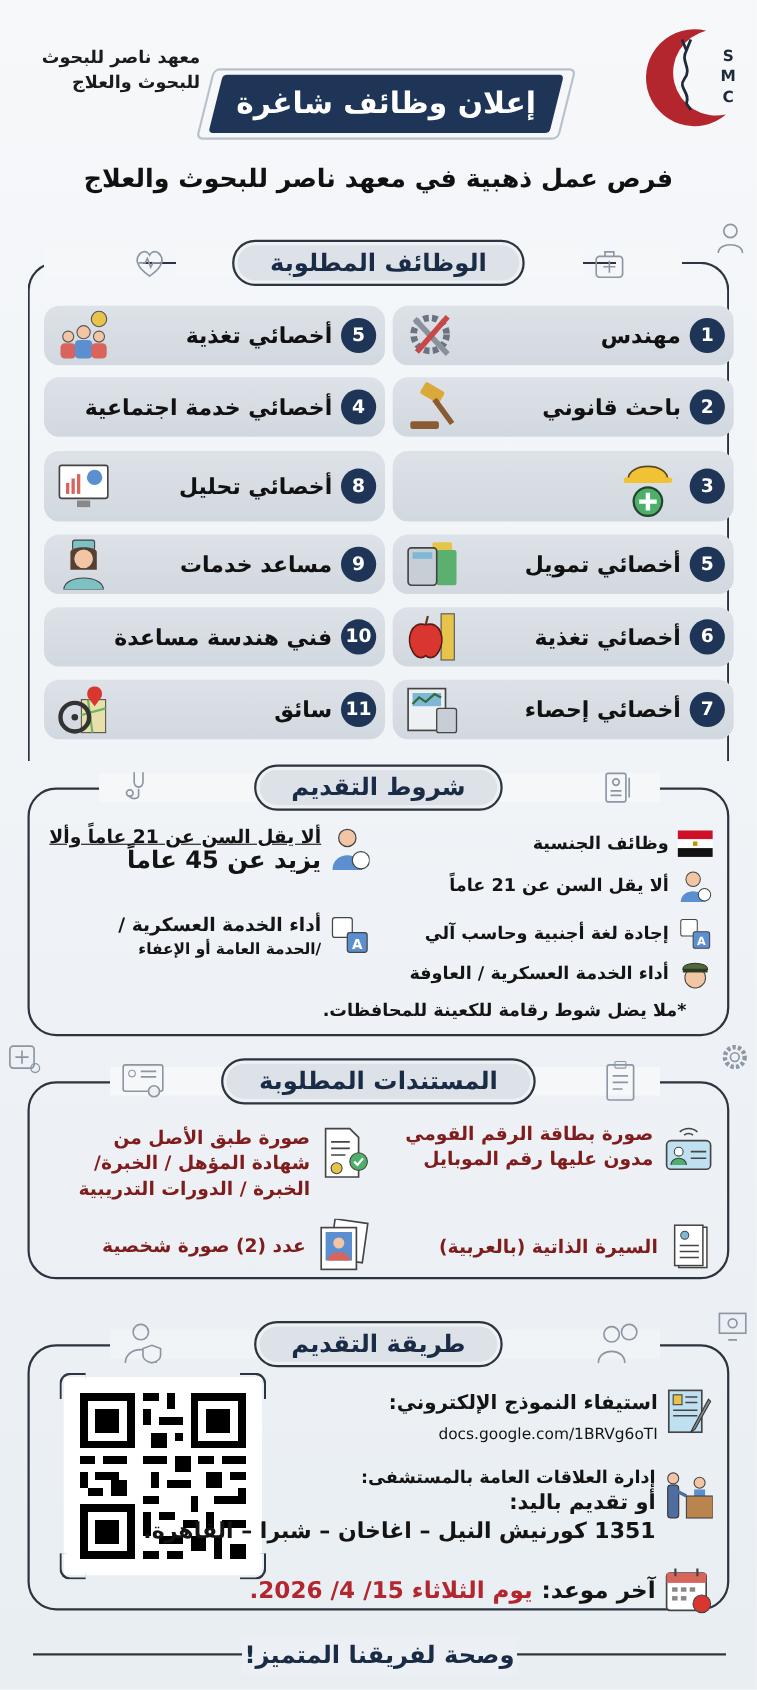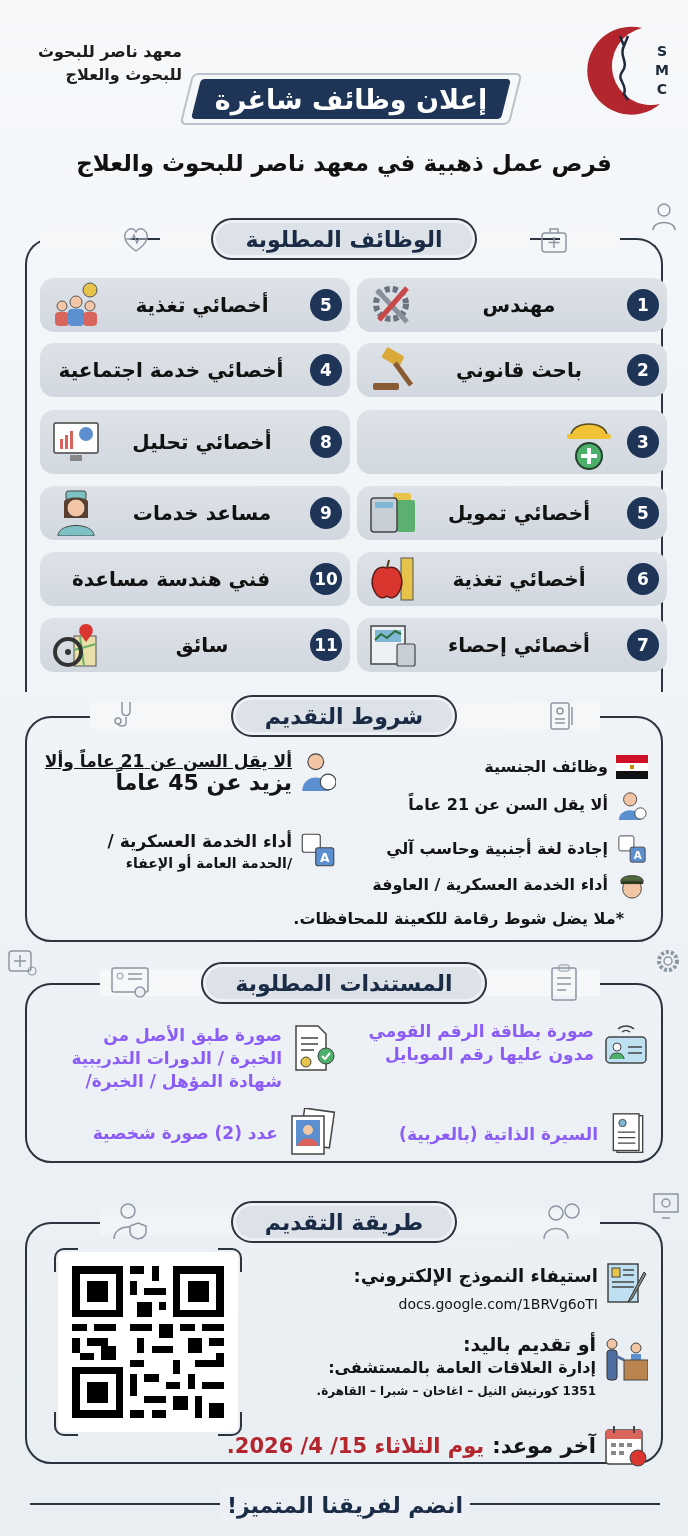--- a/index.html
+++ b/index.html
@@ -9,42 +9,42 @@
     font-family: "DejaVu Sans", sans-serif;
     color: #141414;
     position: relative;
     overflow: hidden;
   }
   .abs { position: absolute; }
 
   
   .inst-name { right: auto; left: 22px; top: 40px; width: 160px; text-align: right; font-weight: bold; font-size: 16px; line-height: 23px; color: #1b1b1b; direction: rtl; }
   .logo { left: 580px; top: 22px; width: 95px; height: 95px; }
-  .banner { left: 186px; top: 73px; width: 330px; height: 52px; text-align: center; }
+  .banner { left: 186px; top: 62px; width: 330px; height: 65px; text-align: center; }
   .banner-shape { position: absolute; inset: 6px 10px 6px 10px; background: #1e3557; transform: skewX(-14deg); border-radius: 4px; }
   .banner-frame { position: absolute; inset: 0 0 0 0; border: 2px solid #b9c1cb; transform: skewX(-14deg); border-radius: 6px; }
   .banner-text { position: absolute; inset: 0; display: flex; align-items: center; justify-content: center; color: #fff; font-weight: bold; font-size: 27px; direction: rtl; }
   .subtitle { left: 0; top: 150px; width: 688px; text-align: center; font-weight: bold; font-size: 23px; direction: rtl; color: #111; }
 
   
   .section { position: absolute; left: 25px; width: 638px; border: 2px solid #2c3440; border-radius: 26px; }
   .sec-title-wrap { position: absolute; left: 0; width: 688px; height: 46px; display: flex; align-items: center; justify-content: center; }
   .sec-pill { position: relative; height: 42px; padding: 0 32px; border: 2px solid #2c3440; border-radius: 22px; background: #dde2e8; display: flex; align-items: center; font-weight: bold; font-size: 22px; color: #1a2b45; direction: rtl; box-shadow: inset 0 0 0 3px #eef1f4; }
   .deco { position: absolute; width: 32px; height: 32px; color: #8d96a3; }
 
   
   .job { position: absolute; width: 310px; height: 54px; background: linear-gradient(180deg,#dde2e8,#d2d8df); border-radius: 14px; direction: rtl; display: flex; align-items: center; }
   .job .num { width: 32px; height: 32px; border-radius: 50%; background: #1e3557; color: #fff; font-weight: bold; font-size: 17px; display: flex; align-items: center; justify-content: center; margin-right: 8px; flex-shrink: 0; }
-  .job .lbl { margin-right: 8px; font-weight: bold; font-size: 20px; color: #111; line-height: 22px; flex: 1; text-align: center; }
+  .job .lbl { margin-right: 8px; font-weight: bold; font-size: 20px; color: #111; line-height: 22px; flex: 1; }
   .job .ico { width: 52px; height: 46px; margin-left: 10px; flex-shrink: 0; }
 
   .cond { position: absolute; direction: rtl; display: flex; align-items: center; font-weight: bold; font-size: 16px; color: #141414; line-height: 22px; }
   .cond .ci { width: 32px; height: 30px; margin-left: 8px; flex-shrink: 0; }
 
-  .doc { position: absolute; direction: rtl; display: flex; align-items: center; font-weight: bold; font-size: 17px; line-height: 23px; color: #8b5cf6; }
+  .doc { position: absolute; direction: rtl; display: flex; align-items: center; font-weight: bold; font-size: 17px; line-height: 23px; color: #7f1d1d; }
   .doc .di { width: 40px; height: 44px; margin-left: 10px; flex-shrink: 0; }
 
   .apply-line { position: absolute; direction: rtl; font-weight: bold; color: #141414; }
   .qr-box { left: 58px; top: 1252px; width: 180px; height: 180px; background: #fff; border-radius: 10px; }
   .qr-corner { position: absolute; width: 24px; height: 24px; border-color: #2c3440; border-style: solid; }
   .deadline-red { color: #b3262e; }
 </style>
 </head>
 <body>
 
@@ -327,22 +327,22 @@
 <div class="doc" style="right:352px;top:1024px;align-items:flex-start;">
   <svg class="di" style="width:44px;height:52px;" viewBox="0 0 44 52">
       <path d="M4 2 H26 L34 10 V46 H4 Z" fill="#fff" stroke="#444" stroke-width="1.5"></path>
       <path d="M9 14 H26 M9 20 H26 M9 26 H22" stroke="#444" stroke-width="1.5"></path>
       <circle cx="14" cy="38" r="5" fill="#e6c34a" stroke="#444"></circle>
       <circle cx="34" cy="32" r="8" fill="#4caf6a" stroke="#444"></circle>
       <path d="M30 32 L33 35 L38 29" stroke="#fff" stroke-width="2" fill="none"></path>
     </svg>
   <div>
     <div>صورة طبق الأصل من</div>
+    <div>شهادة المؤهل / الخبرة/</div>
     <div>الخبرة / الدورات التدريبية</div>
-    <div>شهادة المؤهل / الخبرة/</div>
   </div>
 </div>
 <div class="doc" style="right:40px;top:1112px;">
   <svg class="di" viewBox="0 0 40 48">
       <rect x="8" y="4" width="28" height="40" fill="#fff" stroke="#444" stroke-width="1.5"></rect>
       <rect x="4" y="2" width="28" height="40" fill="#fff" stroke="#444" stroke-width="1.5"></rect>
       <circle cx="14" cy="12" r="4" fill="#7fb8d4" stroke="#444"></circle>
       <path d="M9 22 H28 M9 28 H28 M9 34 H28" stroke="#444" stroke-width="1.5"></path>
     </svg>
   <div>السيرة الذاتية (بالعربية)</div>
@@ -452,23 +452,23 @@
 <div class="apply-line" style="right:40px;top:1332px;display:flex;align-items:flex-start;">
   <svg style="width:44px;height:48px;margin-left:8px;margin-top:4px;flex-shrink:0" viewBox="0 0 44 48">
       <circle cx="8" cy="8" r="5" fill="#f2c6a4" stroke="#444"></circle>
       <rect x="3" y="14" width="10" height="30" rx="3" fill="#4f6da0" stroke="#333"></rect>
       <path d="M12 20 L20 24" stroke="#4f6da0" stroke-width="3"></path>
       <circle cx="32" cy="12" r="5" fill="#f2c6a4" stroke="#444"></circle>
       <rect x="27" y="18" width="10" height="8" fill="#5b8fd0"></rect>
       <rect x="20" y="24" width="24" height="20" fill="#b9844d" stroke="#444"></rect>
     </svg>
   <div>
+    <div style="font-size:16px;line-height:22px;">إدارة العلاقات العامة بالمستشفى:</div>
     <div style="font-size:19px;line-height:25px;">أو تقديم باليد:</div>
-    <div style="font-size:16px;line-height:22px;">إدارة العلاقات العامة بالمستشفى:</div>
-    <div style="font-size:12px;line-height:24px;">1351 كورنيش النيل – اغاخان – شبرا – القاهرة.</div>
+    <div style="font-size:20px;line-height:24px;">1351 كورنيش النيل – اغاخان – شبرا – القاهرة.</div>
   </div>
 </div>
 
 <div class="apply-line" style="right:40px;top:1424px;display:flex;align-items:center;">
   <svg style="width:44px;height:44px;margin-left:8px;flex-shrink:0" viewBox="0 0 44 44">
       <rect x="2" y="6" width="36" height="34" rx="3" fill="#fff" stroke="#444" stroke-width="1.5"></rect>
       <rect x="2" y="6" width="36" height="9" fill="#d8645c"></rect>
       <path d="M10 2 V9 M30 2 V9" stroke="#444" stroke-width="2"></path>
       <g fill="#888">
         <rect x="7" y="19" width="5" height="4"></rect>
@@ -478,14 +478,14 @@
         <rect x="15" y="27" width="5" height="4"></rect>
       </g>
       <circle cx="34" cy="34" r="8" fill="#d8362f" stroke="#444"></circle>
     </svg>
   <span style="font-size:21px;margin-left:8px;">آخر موعد:</span>
   <span class="deadline-red" style="font-size:21px;">يوم الثلاثاء 15/ 4/ 2026.</span>
 </div>
 
 <div class="abs" style="left:30px;top:1503px;width:630px;height:2px;background:#2c3440;"></div>
 <div class="abs" style="left:220px;top:1488px;width:250px;height:34px;background:#eceff3;display:flex;align-items:center;justify-content:center;">
-  <span style="font-weight:bold;font-size:22px;color:#1a2b45;direction:rtl;">انضم لفريقنا المتميز!</span>
+  <span style="font-weight:bold;font-size:22px;color:#1a2b45;direction:rtl;">وصحة لفريقنا المتميز!</span>
 </div>
 
 </body></html>

